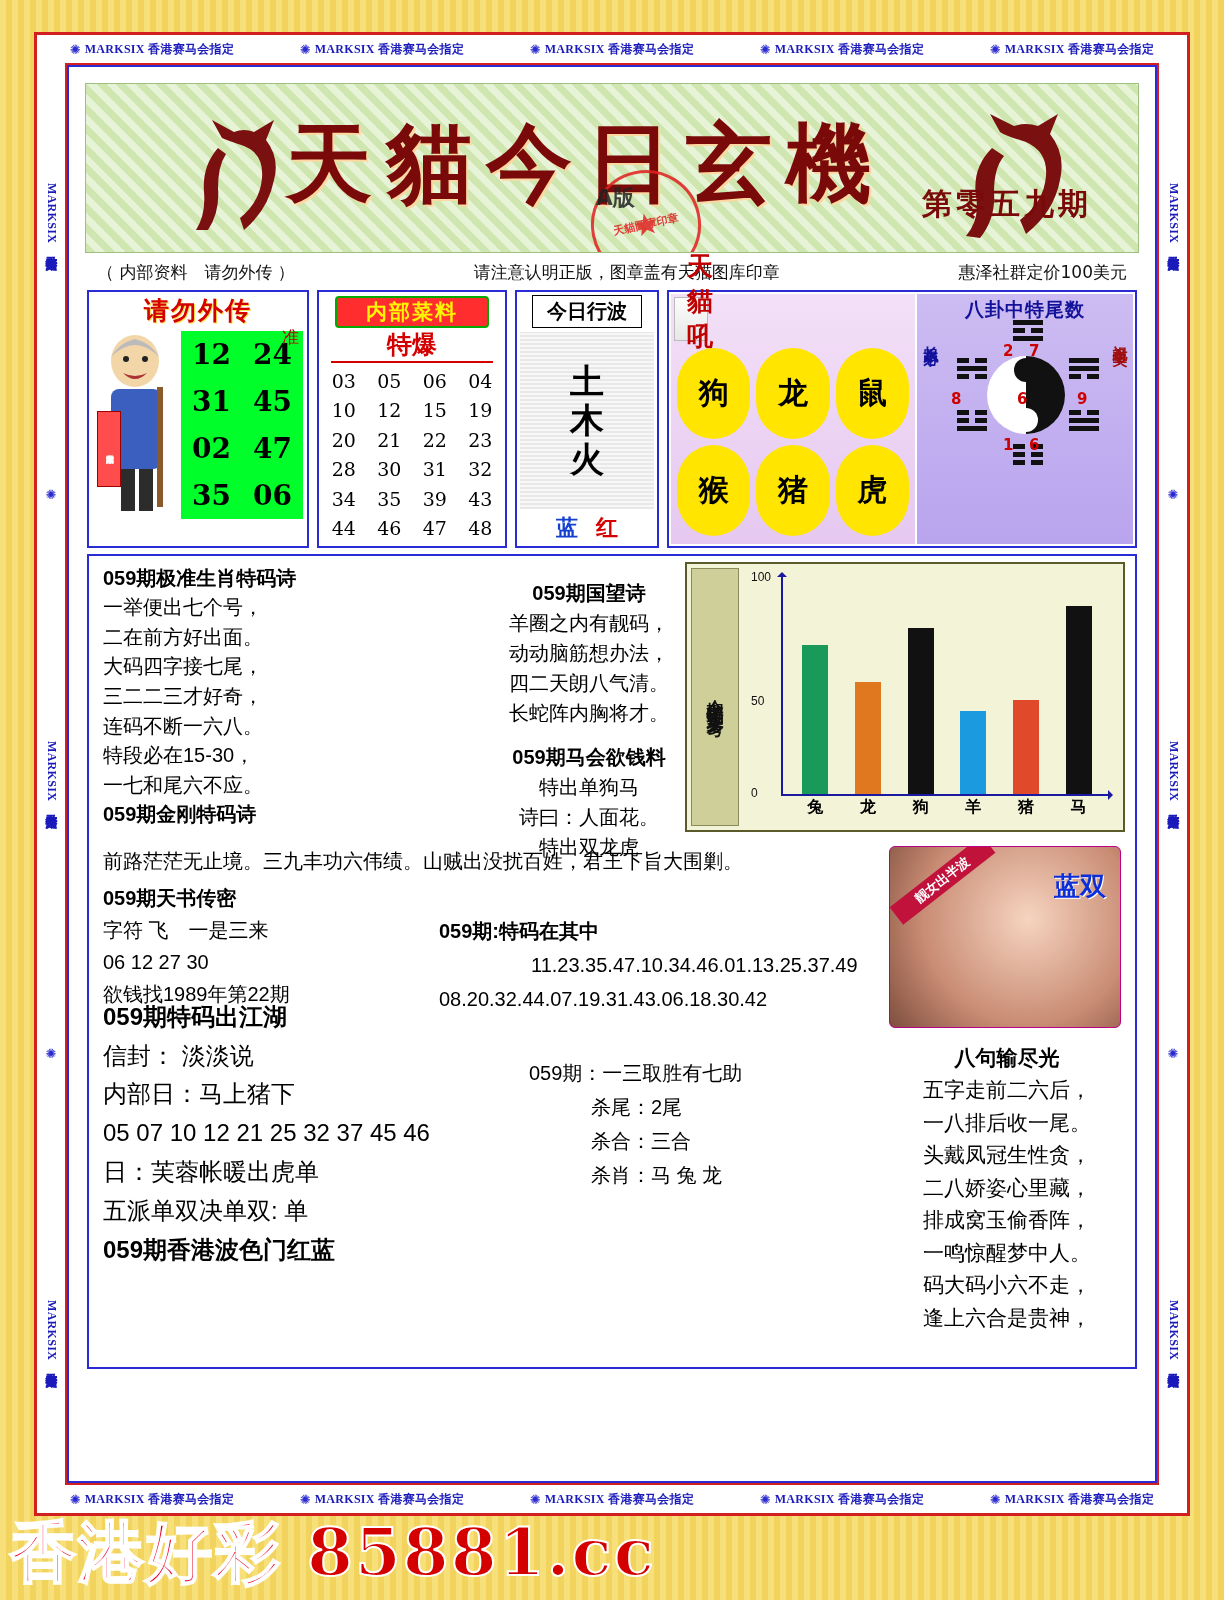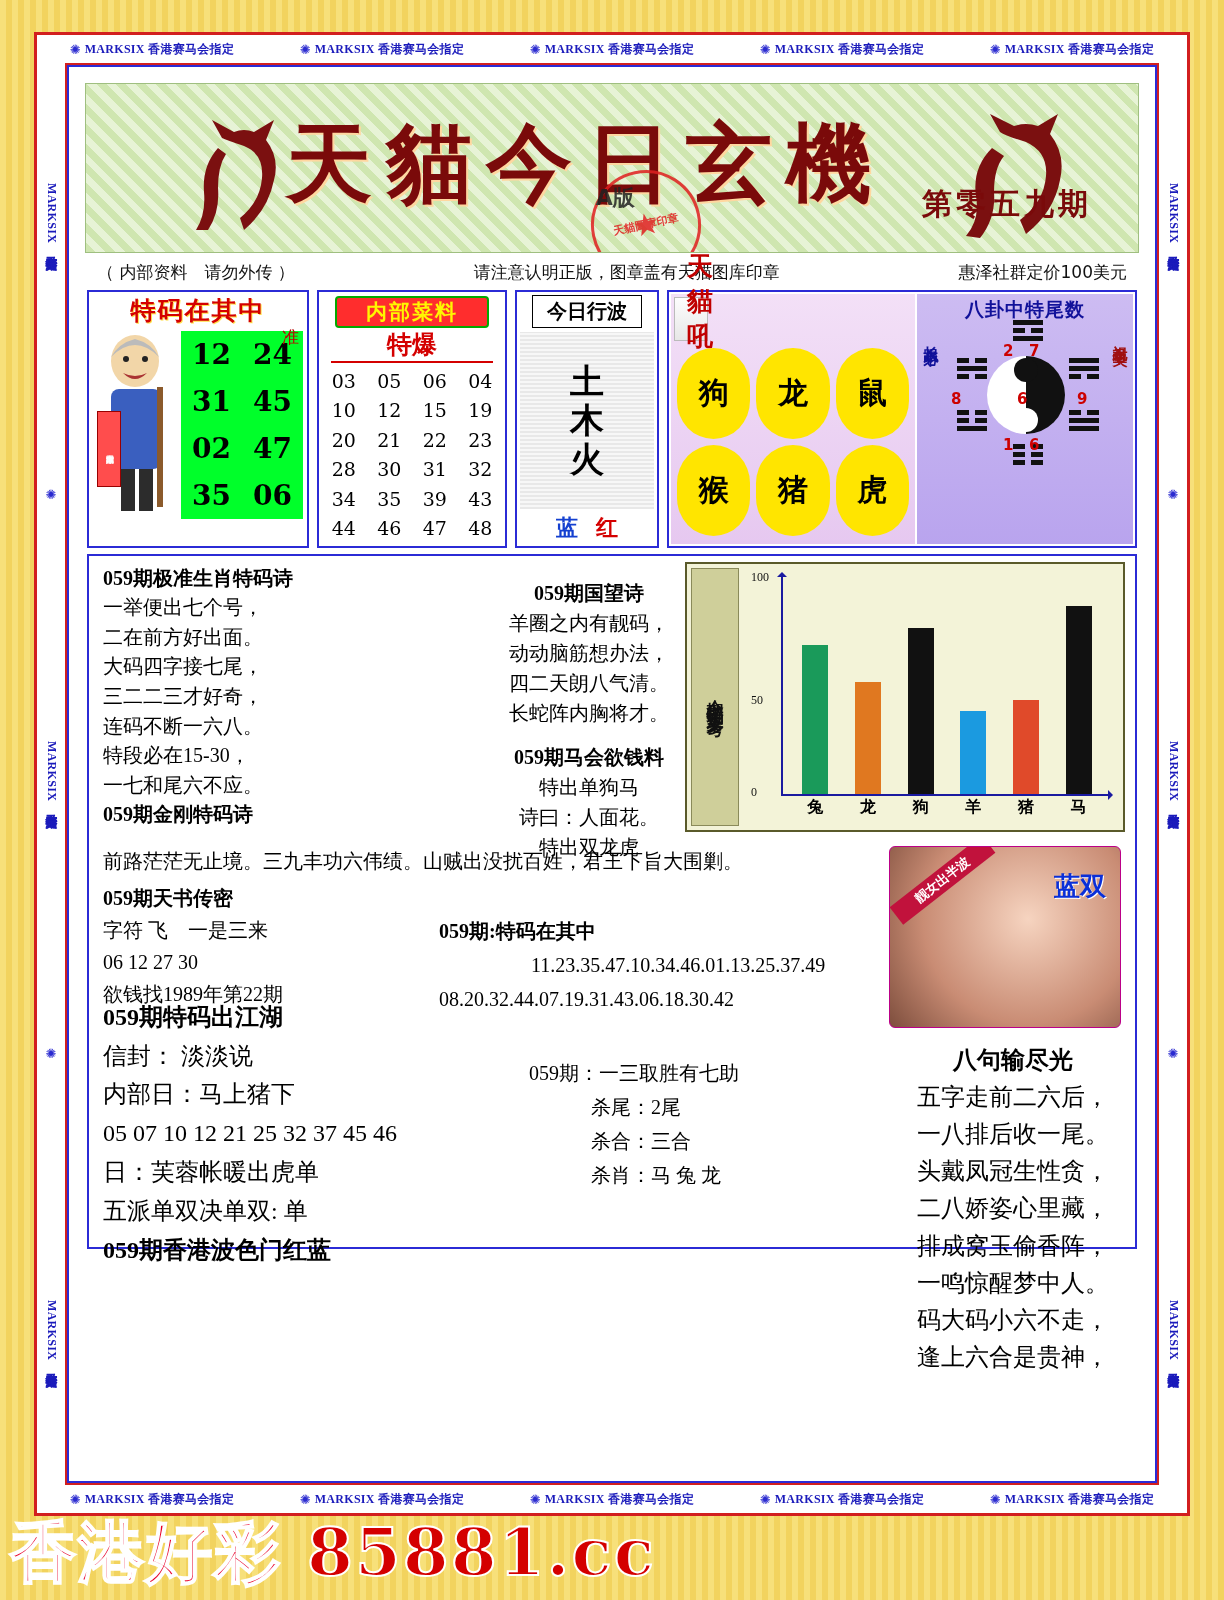--- a/index.html
+++ b/index.html
@@ -188,22 +188,22 @@
   .yy:before,.yy:after{content:"";position:absolute;left:27px;width:24px;height:24px;border-radius:50%;}
   .yy:before{top:2px;background:#111;}
   .yy:after{bottom:2px;background:#fff;}
   .bnum{position:absolute;font-size:15px;font-weight:bold;color:#c00;}
   .tri{position:absolute;display:flex;flex-direction:column;gap:3px;}
   .tri i{display:block;width:30px;height:5px;background:#111;}
   .tri i.brk{background:linear-gradient(90deg,#111 0 12px,transparent 12px 18px,#111 18px 30px);}
   
   .main{
     margin:2px 4px;border:2px solid #2b2bd6;box-sizing:border-box;
-    height:695px;position:relative;padding:8px 10px;
-    font-family:Liberation Serif, serif;color:#000;
+    height:815px;position:relative;padding:8px 10px;
+    font-family:Liberation Sans, sans-serif;color:#000;
   }
   .colL{position:absolute;left:14px;top:8px;width:330px;font-size:20px;line-height:1.48;}
   .colM{position:absolute;left:350px;top:22px;width:300px;font-size:20px;line-height:1.5;text-align:center;}
   .bold{font-weight:bold;}
   .chart-wrap{
     position:absolute;right:10px;top:6px;width:440px;height:270px;
     border:2px solid #5a5a2a;background:#f3f3d8;display:flex;padding:4px;box-sizing:border-box;
   }
   .chart-title{
     width:46px;background:#cfcf9a;border:1px solid #8a8a5a;
@@ -228,21 +228,21 @@
   }
   .girl .ribbon{
     position:absolute;left:-6px;top:22px;transform:rotate(-38deg);
     background:#c1123c;color:#fff;font-size:13px;padding:2px 26px;font-weight:bold;
   }
   .girl .tagw{
     position:absolute;right:14px;top:26px;color:#0a2fd8;font-size:26px;font-weight:bold;
     text-shadow:1px 1px 0 #fff;line-height:1.05;text-align:center;
   }
   .poemR{
-    position:absolute;right:4px;top:486px;width:236px;font-size:24px;line-height:1.55;text-align:center;
+    position:absolute;right:10px;top:486px;width:236px;font-size:21px;line-height:1.55;text-align:center;
   }
   .poemR .h{font-weight:bold;}
   
   .wm{
     position:absolute;left:10px;bottom:2px;width:820px;
     font-family:"DejaVu Serif","Liberation Serif",serif;
     font-size:66px;font-weight:bold;color:#e8002a;
     -webkit-text-stroke:2px #ffffff;
     letter-spacing:2px;
     white-space:nowrap;
@@ -340,21 +340,21 @@
 
       <div class="notice">
         <span>（ 内部资料　请勿外传 ）</span>
         <span>请注意认明正版，图章盖有天猫图库印章</span>
         <span>惠泽社群定价100美元</span>
       </div>
 
       <div class="panels">
 
         <div class="panel p1">
-          <div class="hdr">特码在其中</div>
+          <div class="hdr">请勿外传</div>
           <div class="zhun">准</div>
           <div class="body">
             <div class="oldman">
               <svg width="90" height="190" viewBox="0 0 90 190">
                 <ellipse cx="44" cy="34" rx="24" ry="26" fill="#f2d6a8"></ellipse>
                 <path d="M20 30 Q44 6 68 30 Q60 16 44 12 Q28 16 20 30Z" fill="#bbb"></path>
                 <circle cx="35" cy="32" r="3" fill="#222"></circle>
                   <circle cx="54" cy="32" r="3" fill="#222"></circle>
                 <path d="M32 46 Q44 58 56 46 Q44 52 32 46Z" fill="#a33"></path>
                 <rect x="20" y="62" width="50" height="80" rx="8" fill="#3a5fbf"></rect>

